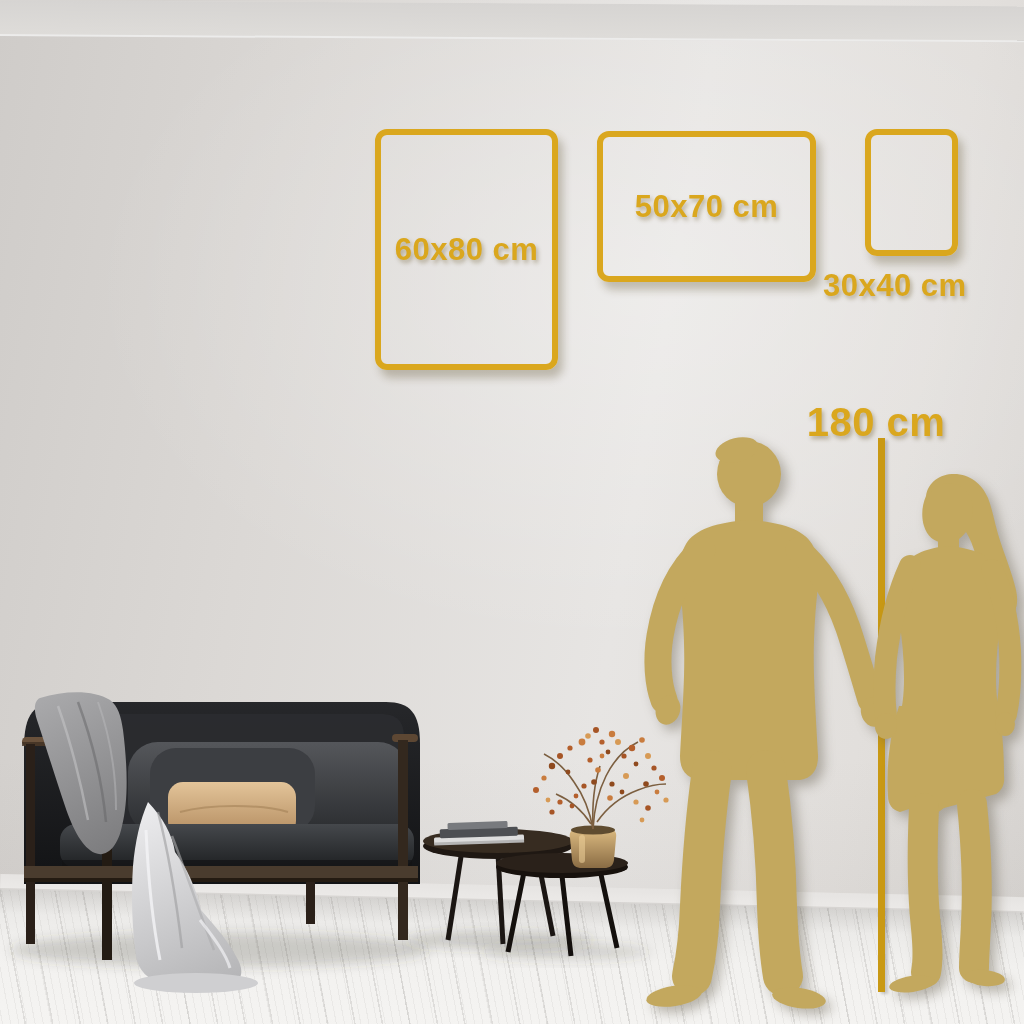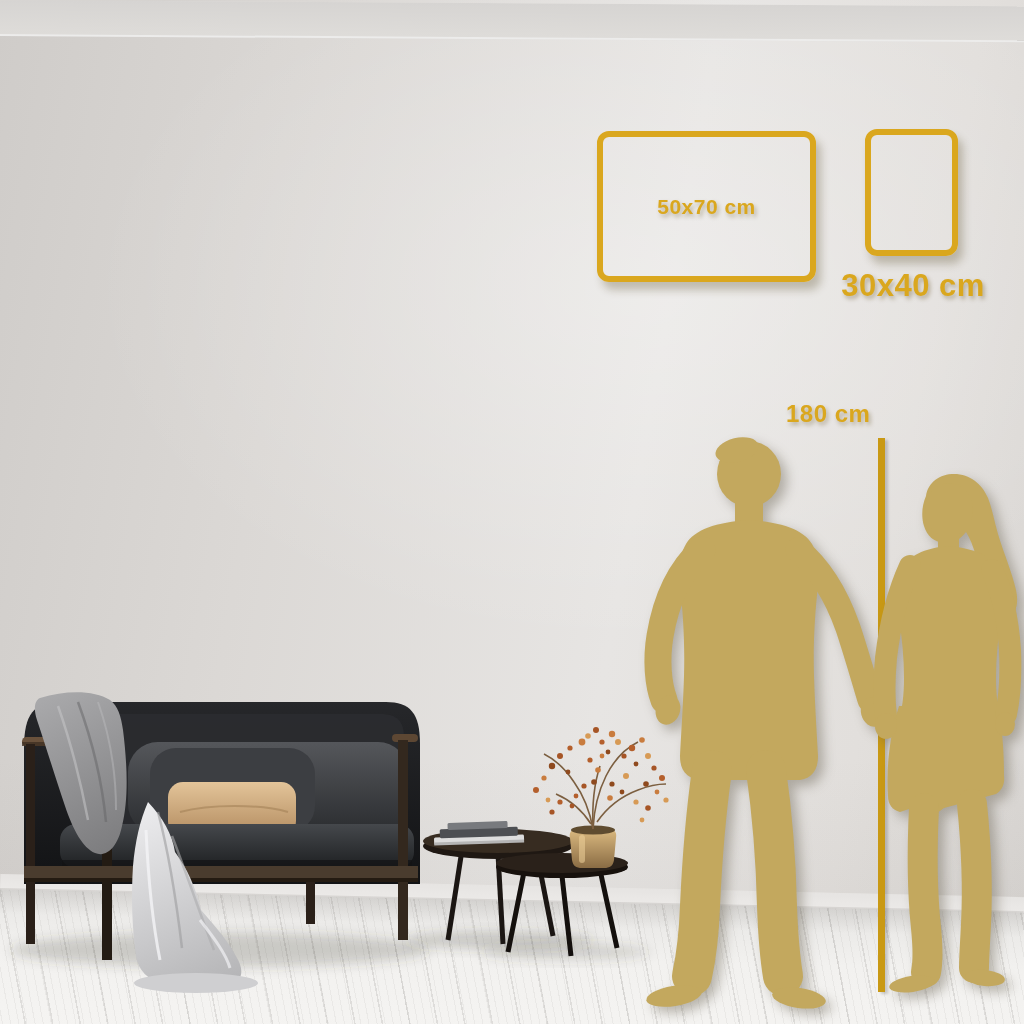--- a/index.html
+++ b/index.html
@@ -42,23 +42,23 @@
     border:6px solid var(--frame-gold,#DAA71E);border-radius:12px;
     box-shadow:5px 8px 9px rgba(75,60,20,.28);
     display:flex;align-items:center;justify-content:center;z-index:6;}
   .gold-text{color:var(--frame-gold,#DAA71E);font-weight:bold;letter-spacing:.5px;
     text-shadow:2px 3px 4px rgba(85,65,15,.35);white-space:nowrap;z-index:6;}
   .fr-1{left:60px;top:130px;width:286px;height:367px;}
   .fr-2{left:375px;top:129px;width:183px;height:241px;}
   .fr-3{left:597px;top:131px;width:219px;height:151px;}
   .fr-4{left:865px;top:129px;width:93px;height:127px;}
   .lbl-1{font-size:35px;}
-  .lbl-2,.lbl-3{font-size:21px;}
-  .lbl-4{position:absolute;left:823px;top:268px;width:180px;text-align:center;font-size:31px;}
-  .ruler-label{position:absolute;left:786px;top:400px;width:180px;font-size:24px;z-index:4;}
+  .lbl-2,.lbl-3{font-size:31px;}
+  .lbl-4{position:absolute;left:823px;top:268px;width:180px;text-align:left;font-size:31px;}
+  .ruler-label{position:absolute;left:786px;top:400px;width:180px;text-align:center;font-size:40px;z-index:4;}
   .ruler-line{position:absolute;left:878px;top:438px;width:7px;height:554px;
     background:var(--ruler-gold,#C99914);box-shadow:3px 2px 3px rgba(0,0,0,.18);z-index:4;}
 </style>
 </head>
 <body>
 
 <div class="scene">
 
   <div class="wall-light"></div>
   <div class="wall-shade"></div>
@@ -218,20 +218,23 @@
         <circle cx="636" cy="802" r="2.6" fill="#d79a55"></circle>
       <circle cx="648" cy="808" r="2.8" fill="#a65526"></circle>
         <circle cx="590" cy="760" r="2.6" fill="#b45f2c"></circle>
       <circle cx="602" cy="756" r="2.4" fill="#c97c3e"></circle>
         <circle cx="594" cy="782" r="2.8" fill="#8f4a1e"></circle>
       <circle cx="642" cy="820" r="2.4" fill="#d79a55"></circle>
         <circle cx="552" cy="812" r="2.6" fill="#a65526"></circle>
     </g>
   </svg>
 
+  <div class="size-frame fr-2">
+    <span class="gold-text lbl-2">60x80 cm</span>
+  </div>
   <div class="size-frame fr-3">
     <span class="gold-text lbl-3">50x70 cm</span>
   </div>
   <div class="size-frame fr-4"></div>
   <div class="gold-text lbl-4">30x40 cm</div>
 
   <div class="gold-text ruler-label">180 cm</div>
   <div class="ruler-line"></div>
 
   <svg class="layer people" viewBox="0 0 1024 1024">

